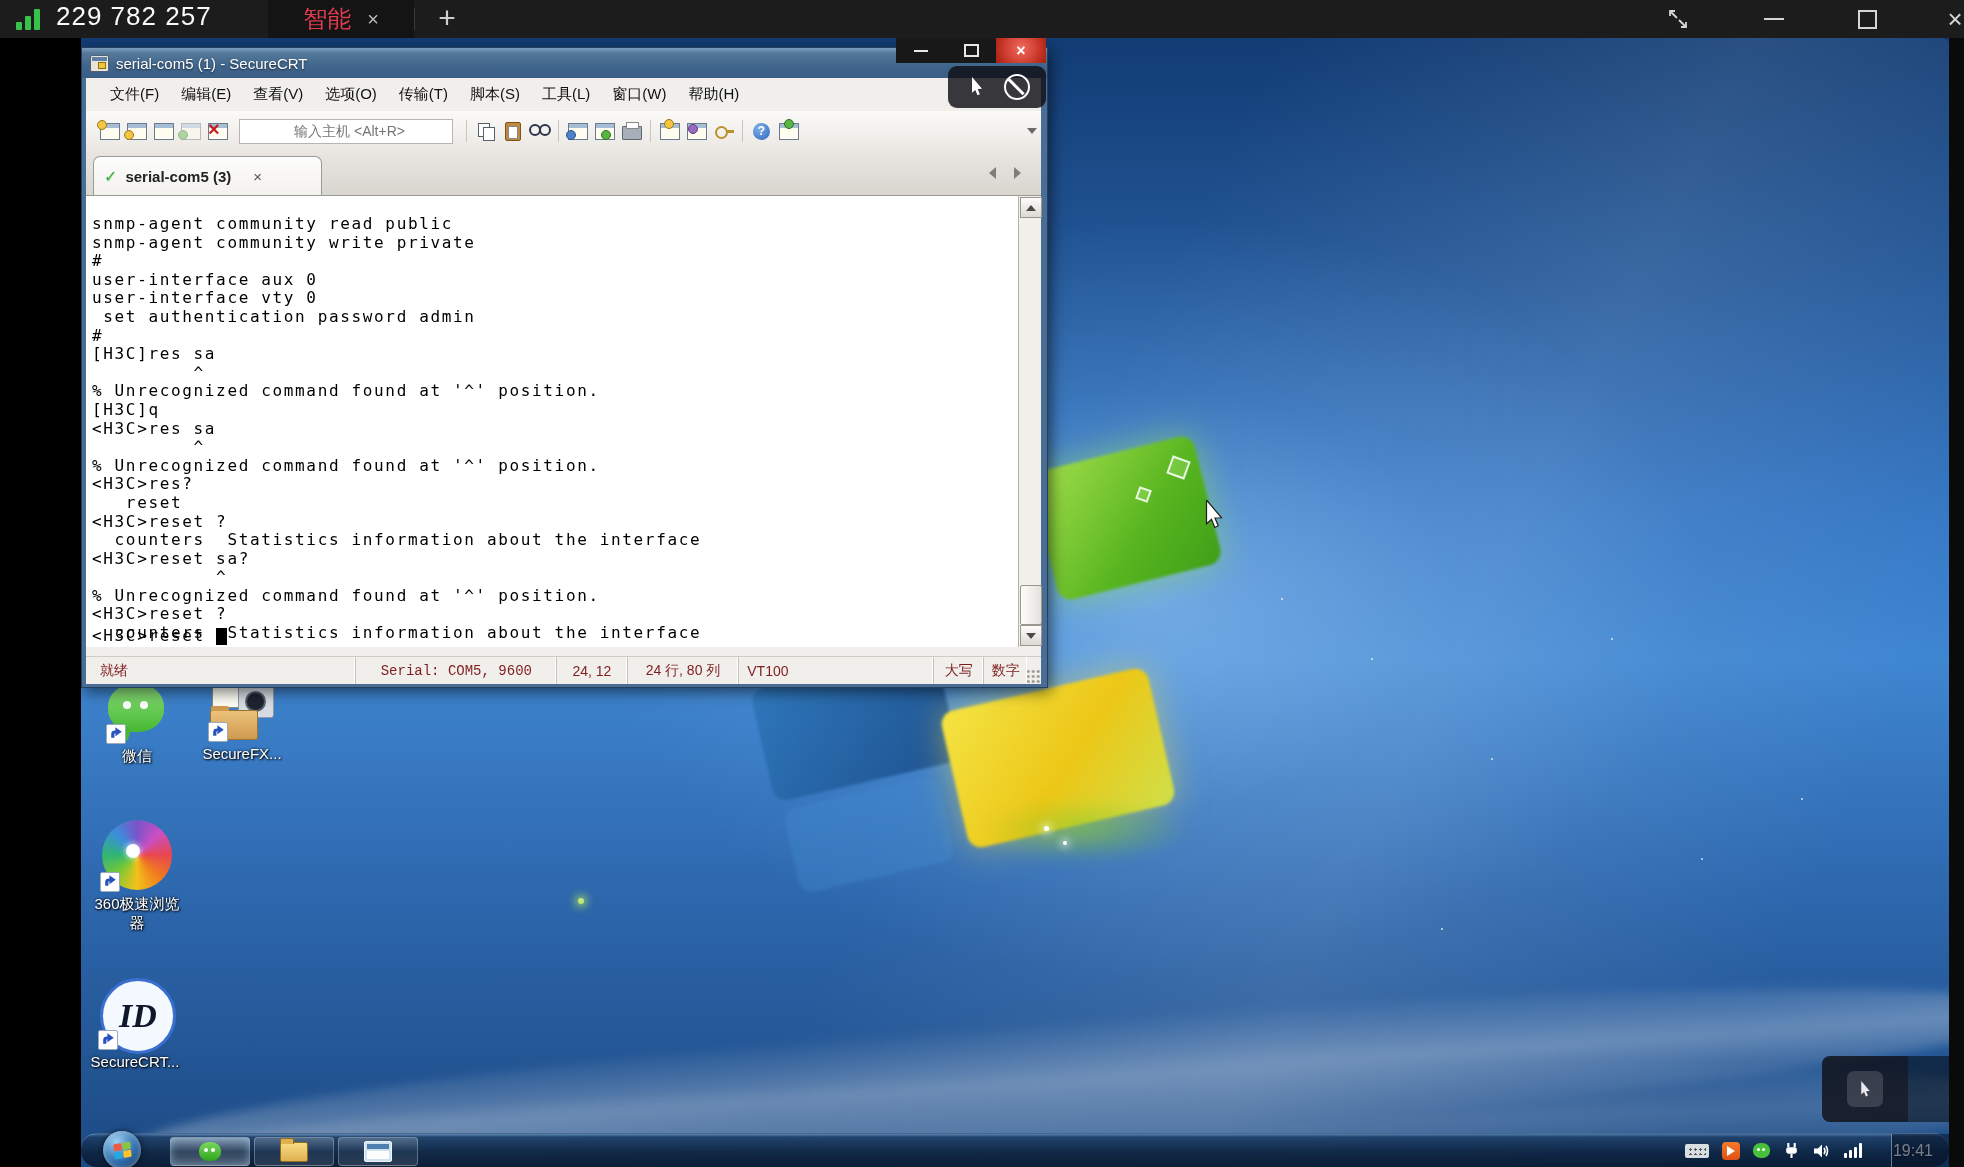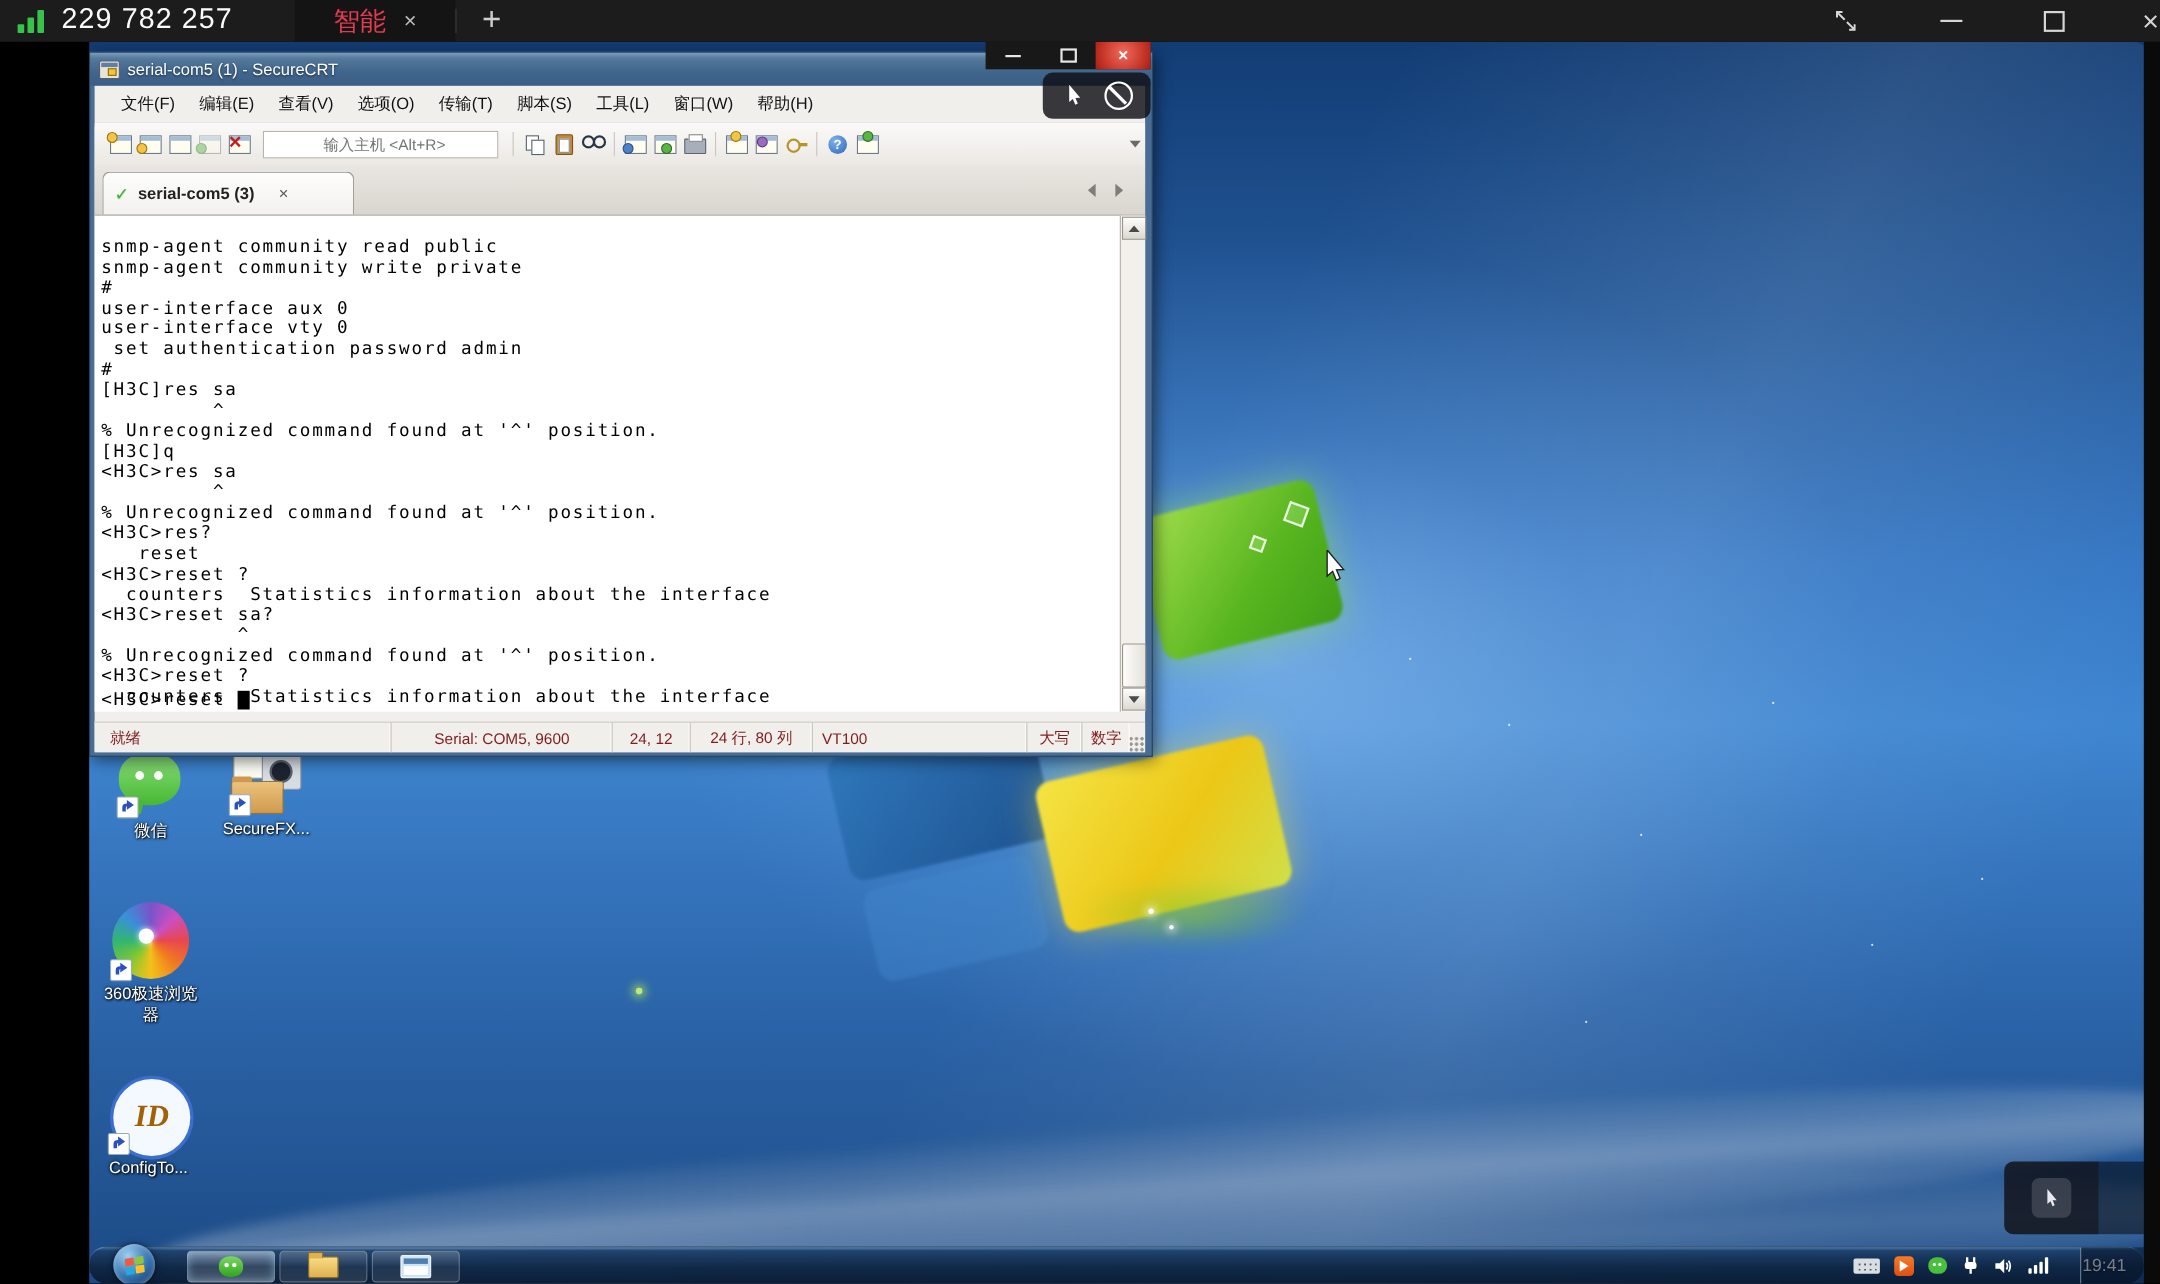--- a/index.html
+++ b/index.html
@@ -71,21 +71,21 @@
   .sfx-doc{position:absolute;left:2px;top:0;width:30px;height:24px;background:#fdfdf6;border:1px solid #8a8a7a;}
   .sfx-cam{position:absolute;right:0;top:2px;width:34px;height:32px;background:#d7dce2;border:1px solid #8d97a5;border-radius:3px;}
   .sfx-lens{position:absolute;right:8px;top:9px;width:17px;height:17px;background:#1d2430;border-radius:50%;border:2px solid #55606e;}
   .sfx-folder{position:absolute;left:0px;bottom:0px;width:46px;height:28px;background:linear-gradient(180deg,#ecc27c,#cf9a4e);border:1px solid #9a7330;border-radius:2px;}
   .sfx-folder::before{content:"";position:absolute;left:0;top:-5px;width:18px;height:5px;background:#cf9a4e;border-radius:2px 2px 0 0;}
   .pinwheel{position:relative;width:70px;height:70px;border-radius:50%;
     background:conic-gradient(#7a54c9,#c94fc3,#e8474f,#f07c1f,#f3c11b,#7ec832,#31b573,#3a8fd9,#7a54c9);}
   .pinwheel::after{content:"";position:absolute;left:24px;top:24px;width:14px;height:14px;background:#fff;border-radius:50%;box-shadow:0 0 6px rgba(255,255,255,.9);}
   .cfg{position:relative;width:70px;height:70px;border-radius:50%;background:#f4f8ff;display:flex;align-items:center;justify-content:center;
        border:3px solid #3a6fd0;}
-  .cfg span{color:#a16207;font-size:28px;font-weight:bold;font-style:italic;font-family:"Liberation Serif",serif;}
+  .cfg span{color:#0f172a;font-size:34px;font-weight:bold;font-style:italic;font-family:"Liberation Serif",serif;}
 
   
   #taskbar{left:0;bottom:0;width:1868px;height:33px;
     background:linear-gradient(180deg,rgba(90,140,190,.55) 0,rgba(30,64,106,.95) 3px,rgba(14,38,68,.96) 55%,rgba(10,28,52,.97) 100%);
     border-top:1px solid rgba(150,195,235,.45);z-index:5;border-radius:16px;}
   #orb{left:22px;top:-3px;width:38px;height:38px;border-radius:50%;
     background:radial-gradient(circle at 35% 28%,#9cd0f2,#2d6cab 55%,#0c2c55 90%);
     box-shadow:inset 0 0 6px rgba(255,255,255,.5),0 0 6px rgba(0,0,0,.6);display:flex;align-items:center;justify-content:center;}
   .flag{position:relative;width:17px;height:15px;transform:rotate(-6deg) skewY(-4deg);}
   .flag i{position:absolute;width:8px;height:7px;border-radius:1px;}
@@ -277,21 +277,21 @@
       <div class="dimg" style="width:70px;height:70px;">
         <div class="cfg">
             <span>ID</span>
           </div>
         <div class="scut">
           <svg viewBox="0 0 10 10" width="16" height="16">
               <path d="M2 8 L2 5.5 Q2 3.4 4.6 3.4 L4.6 1.4 L8.6 4.2 L4.6 7 L4.6 5 Q4 5 4 6 L4 8 Z" fill="#2a52be"></path>
             </svg>
         </div>
       </div>
-      <div class="dlabel">ConfigTo...</div>
+      <div class="dlabel">SecureCRT...</div>
     </div>
 
     <div id="taskbar" class="abs">
       <div id="orb" class="abs">
         <div class="flag">
           <i style="left:0;top:0;background:#ef5b3e;"></i>
             <i style="right:0;top:0;background:#8cc63f;"></i>
           <i style="left:0;bottom:0;background:#27a8e0;"></i>
             <i style="right:0;bottom:0;background:#ffc32a;"></i>
         </div>
@@ -489,21 +489,21 @@
             </div>
           <div id="sthumb"></div>
           <div class="sbtn" style="bottom:1px;">
               <div class="tri-dn"></div>
             </div>
         </div>
       </div>
 
       <div id="statusbar" class="abs">
         <div class="seg" style="width:261px;padding-left:14px;">就绪</div>
-        <div class="seg" style="width:204px;justify-content:center;">Serial: COM5, 9600</div>
+        <div class="seg" style="width:204px;justify-content:center;font-family:Liberation Mono, monospace;">Serial: COM5, 9600</div>
         <div class="seg" style="width:71px;justify-content:center;">24, 12</div>
         <div class="seg" style="width:113px;justify-content:center;">24 行, 80 列</div>
         <div class="seg" style="width:190px;padding-left:8px;">VT100</div>
         <div class="seg" style="width:50px;justify-content:center;">大写</div>
         <div class="seg" style="width:44px;justify-content:center;border-right:none;">数字</div>
         <div class="grip"></div>
       </div>
     </div>
   </div>
 

